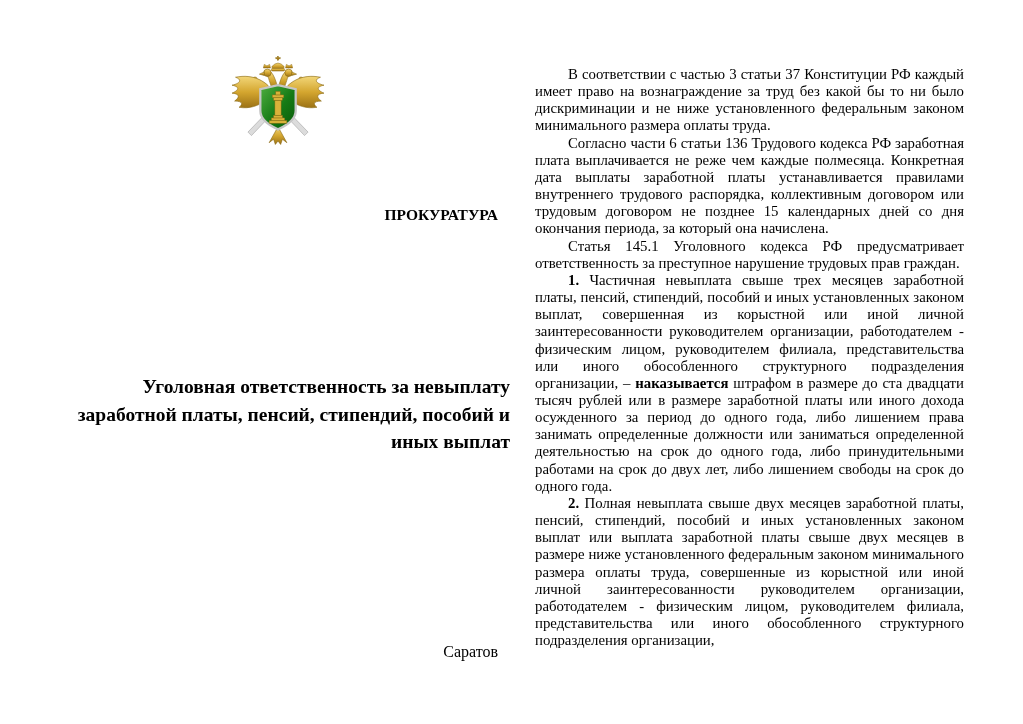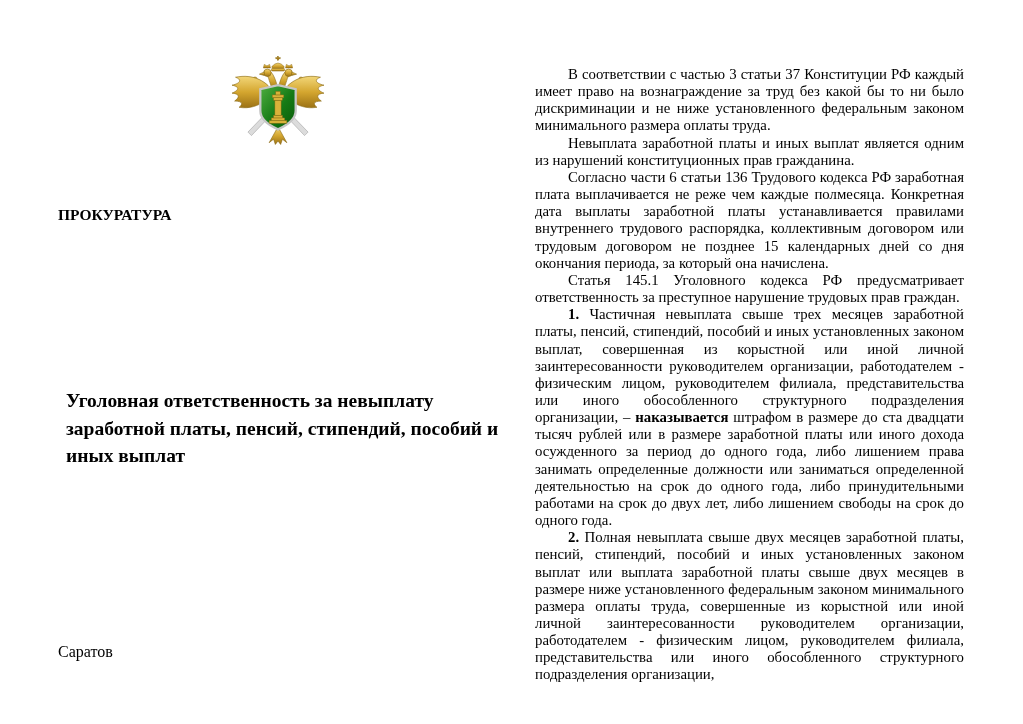--- a/index.html
+++ b/index.html
@@ -11,21 +11,21 @@
     background: #ffffff;
     font-family: "Liberation Serif", "DejaVu Serif", serif;
     color: #000000;
     overflow: hidden;
     margin: 0 auto;
   }
   .left-col {
     position: absolute;
     left: 58px; top: 0;
     width: 440px; height: 628px;
-    text-align: left;
+    text-align: right;
   }
   .emblem {
     position: absolute;
     top: 56px; left: 50%;
     transform: translateX(-50%);
     width: 108px; height: 92px;
   }
   .org-name {
     position: absolute;
     top: 206px; left: 0;
@@ -39,21 +39,21 @@
     top: 337px; left: 0;
     width: 100%;
     font-weight: bold;
     font-size: 16px;
   }
   .doc-title {
     position: absolute;
     top: 370px; left: 50%;
     transform: translateX(-50%);
     width: 458px;
-    margin: 17px;
+    margin: 3px;
     font-weight: bold;
     font-size: 19.5px;
     line-height: 27.5px;
   }
   .imprint {
     position: absolute;
     top: 643px; left: 0;
     width: 100%;
     font-size: 16px;
     line-height: 18.5px;
@@ -142,20 +142,19 @@
     <h1 class="doc-title">Уголовная ответственность за невыплату заработной платы, пенсий, стипендий, пособий и иных выплат</h1>
 
     <div class="imprint">
       <div>Саратов</div>
     </div>
 
   </div>
 
   <div class="right-col">
       <p class="body-para"><span>В соответствии с частью 3 статьи 37 Конституции РФ каждый имеет право на вознаграждение за труд без какой бы то ни было дискриминации и не ниже установленного федеральным законом минимального размера оплаты труда.</span></p>
-      <p class="body-para"><span>Невыплата заработной платы и иных выплат является одним из нарушений конституционных прав гражданина.</span></p>
       <p class="body-para"><span>Согласно части 6 статьи 136 Трудового кодекса РФ заработная плата выплачивается не реже чем каждые полмесяца. Конкретная дата выплаты заработной платы устанавливается правилами внутреннего трудового распорядка, коллективным договором или трудовым договором не позднее 15 календарных дней со дня окончания периода, за который она начислена.</span></p>
       <p class="body-para"><span>Статья 145.1 Уголовного кодекса РФ предусматривает ответственность за преступное нарушение трудовых прав граждан.</span></p>
       <p class="body-para"><span class="b">1.</span><span> Частичная невыплата свыше трех месяцев заработной платы, пенсий, стипендий, пособий и иных установленных законом выплат, совершенная из корыстной или иной личной заинтересованности руководителем организации, работодателем - физическим лицом, руководителем филиала, представительства или иного обособленного структурного подразделения организации, – </span><span class="b">наказывается</span><span> штрафом в размере до ста двадцати тысяч рублей или в размере заработной платы или иного дохода осужденного за период до одного года, либо лишением права занимать определенные должности или заниматься определенной деятельностью на срок до одного года, либо принудительными работами на срок до двух лет, либо лишением свободы на срок до одного года.</span></p>
       <p class="body-para"><span class="b">2.</span><span> Полная невыплата свыше двух месяцев заработной платы, пенсий, стипендий, пособий и иных установленных законом выплат или выплата заработной платы свыше двух месяцев в размере ниже установленного федеральным законом минимального размера оплаты труда, совершенные из корыстной или иной личной заинтересованности руководителем организации, работодателем - физическим лицом, руководителем филиала, представительства или иного обособленного структурного подразделения организации,</span></p>
     </div>
 
 </div>
 
 </body></html>

